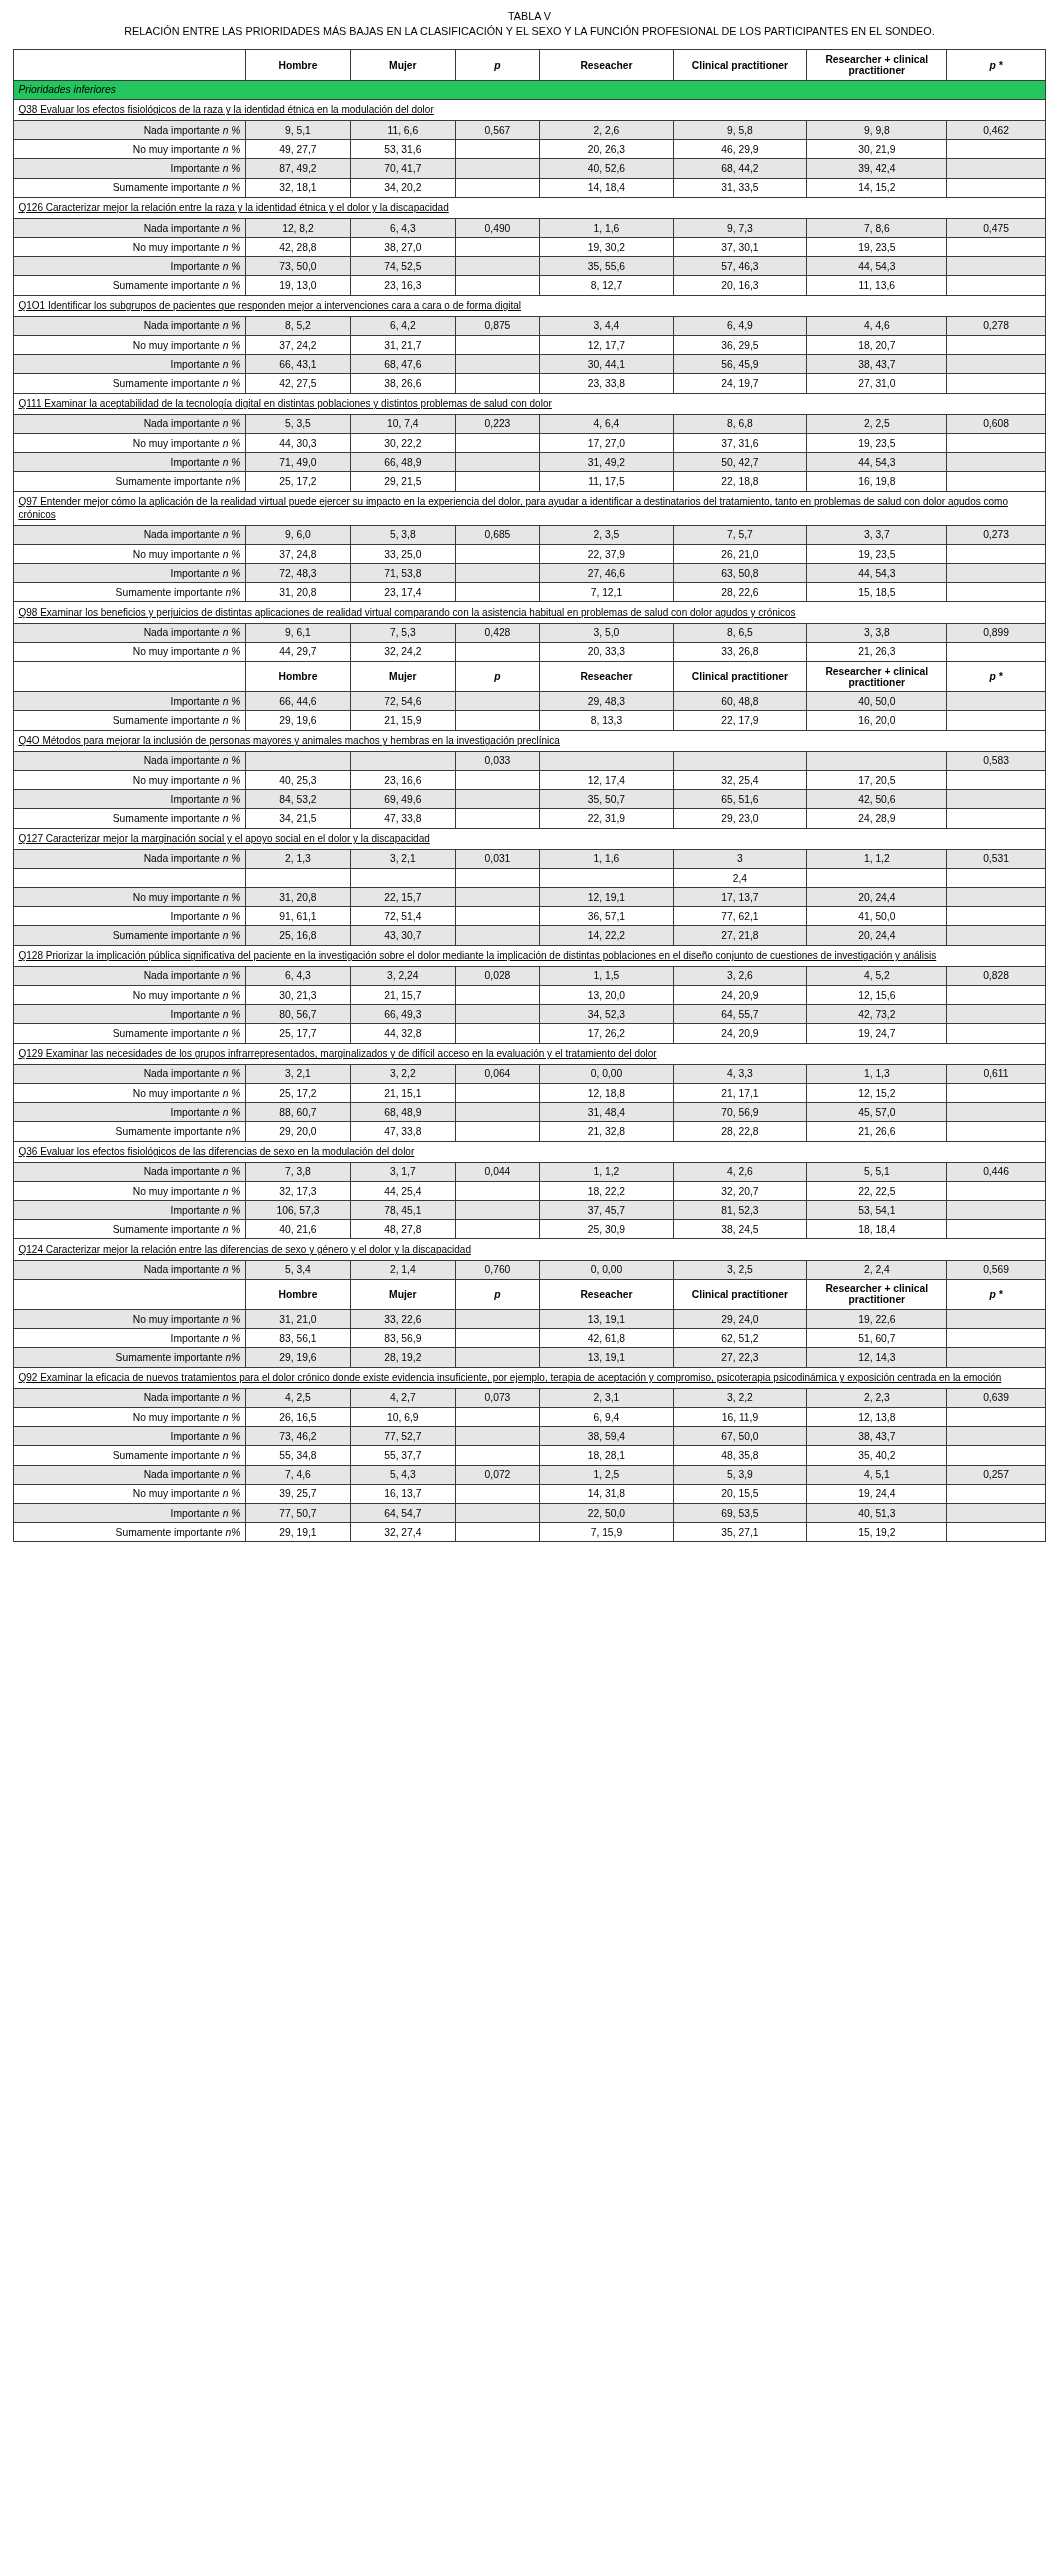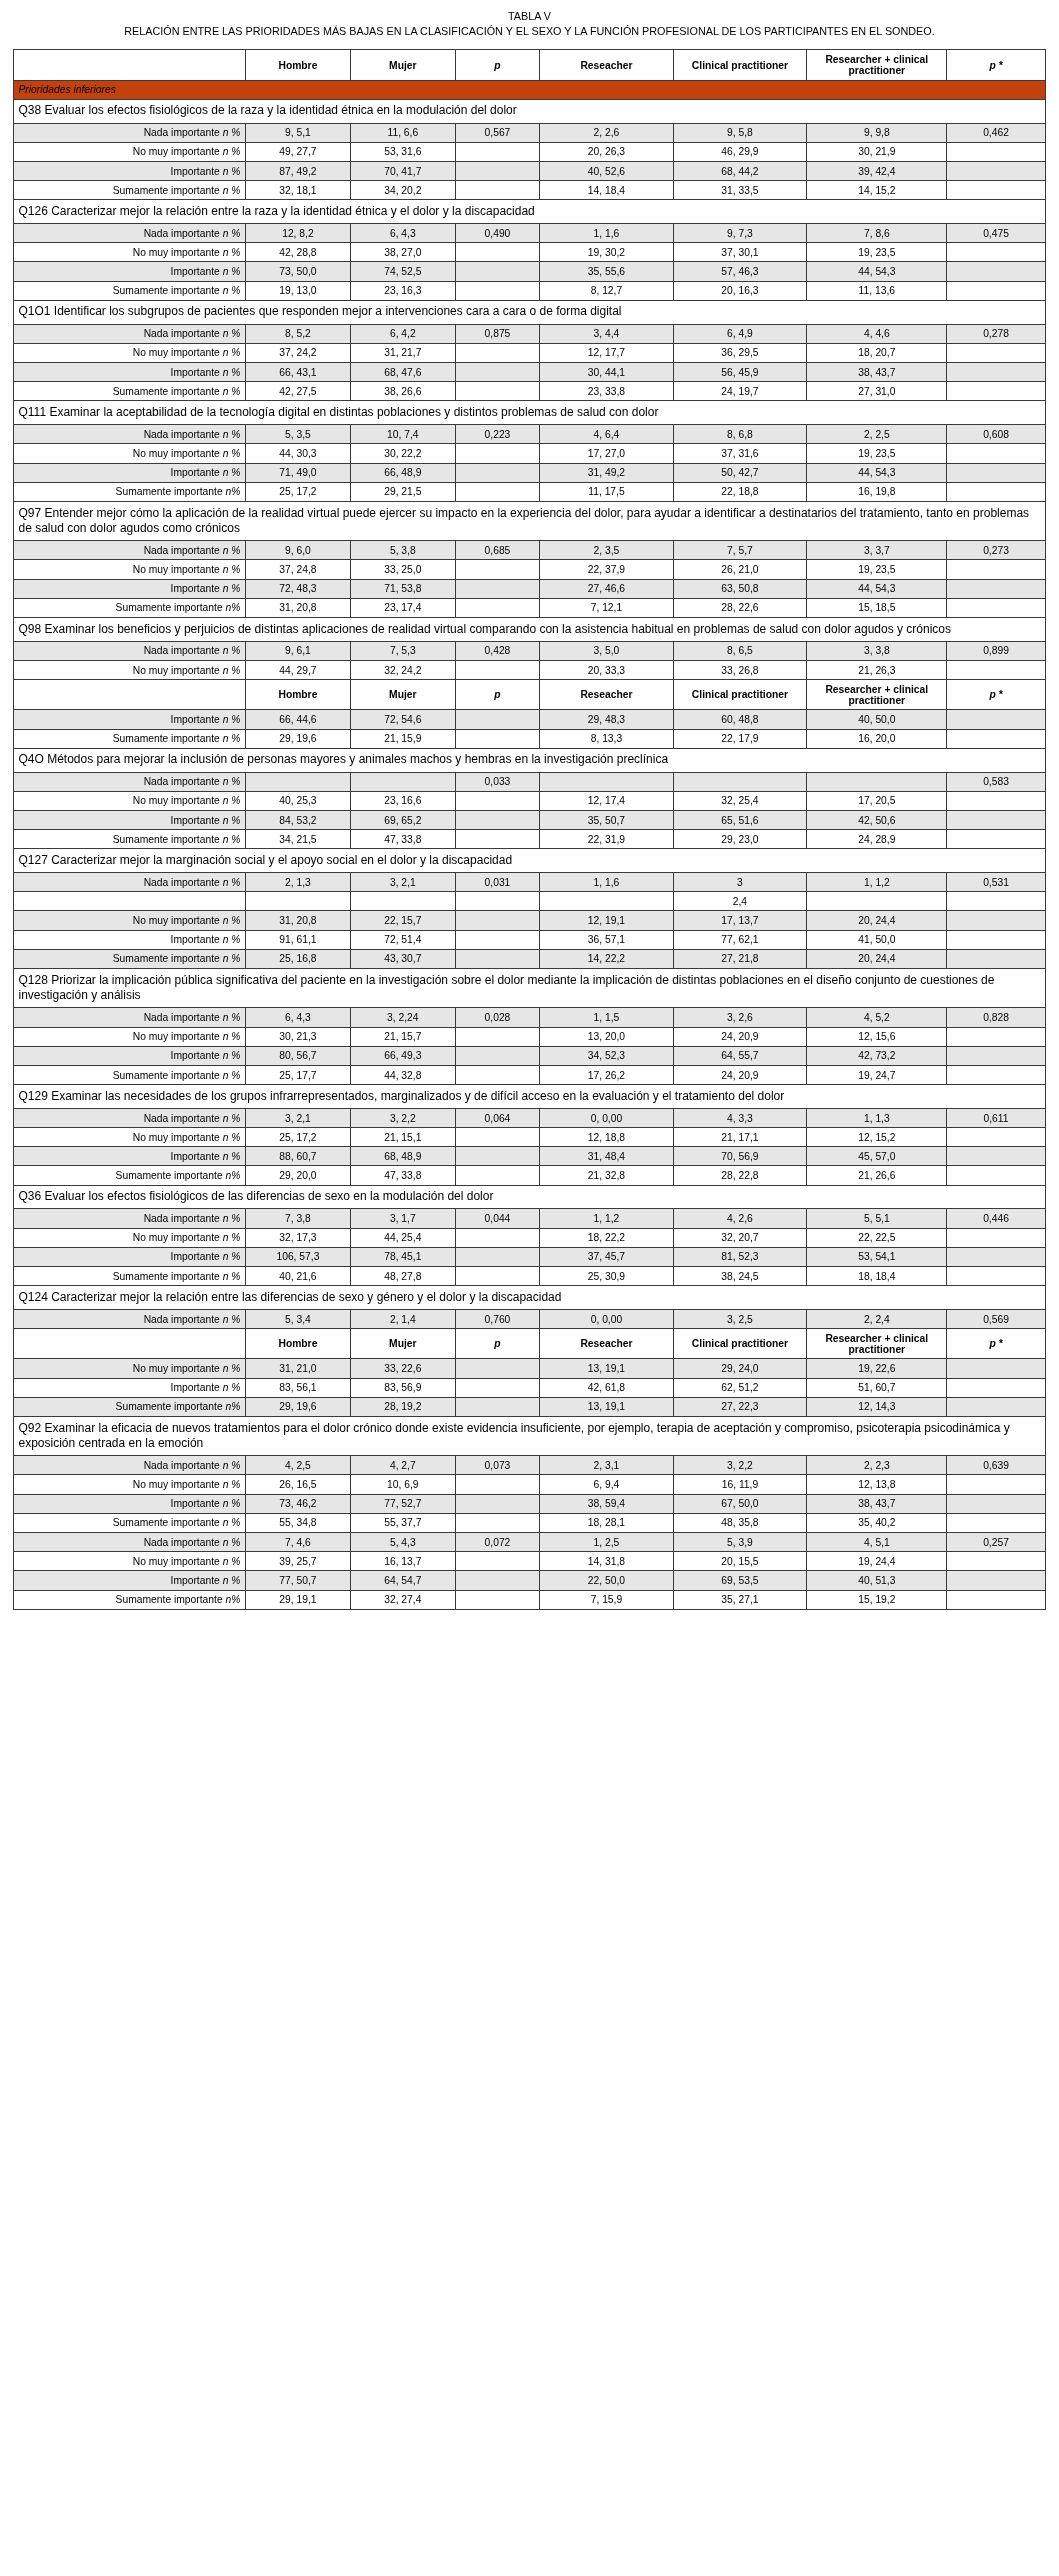--- a/index.html
+++ b/index.html
@@ -48,25 +48,26 @@
   td.num {
     text-align: center;
   }
   tr.shade td { background: #e6e6e6; }
   tr.plain td { background: #ffffff; }
   tr.section td {
     background: #ffffff;
     text-align: left;
     font-weight: normal;
     padding-left: 4.1px;
-    font-size: 12px;
+    font-size: 10px;
     line-height: 1.3;
+    text-decoration: underline;
   }
   tr.groupnote td {
-    background: #c2410c;
+    background: #22c55e;
     text-align: left;
     font-style: italic;
     padding-left: 4.1px;
   }
   .ital { font-style: italic; }
 </style>
 </head>
 <body>
 
 <div class="page">
@@ -388,21 +389,21 @@
           <td class="num">23, 16,6</td>
           <td class="num"></td>
           <td class="num">12, 17,4</td>
           <td class="num">32, 25,4</td>
           <td class="num">17, 20,5</td>
           <td class="num"></td>
         </tr>
         <tr class="shade">
           <td class="label">Importante<span class="ital"> n %</span></td>
           <td class="num">84, 53,2</td>
-          <td class="num">69, 65,2</td>
+          <td class="num">69, 49,6</td>
           <td class="num"></td>
           <td class="num">35, 50,7</td>
           <td class="num">65, 51,6</td>
           <td class="num">42, 50,6</td>
           <td class="num"></td>
         </tr>
         <tr class="plain">
           <td class="label">Sumamente importante<span class="ital"> n %</span></td>
           <td class="num">34, 21,5</td>
           <td class="num">47, 33,8</td>

